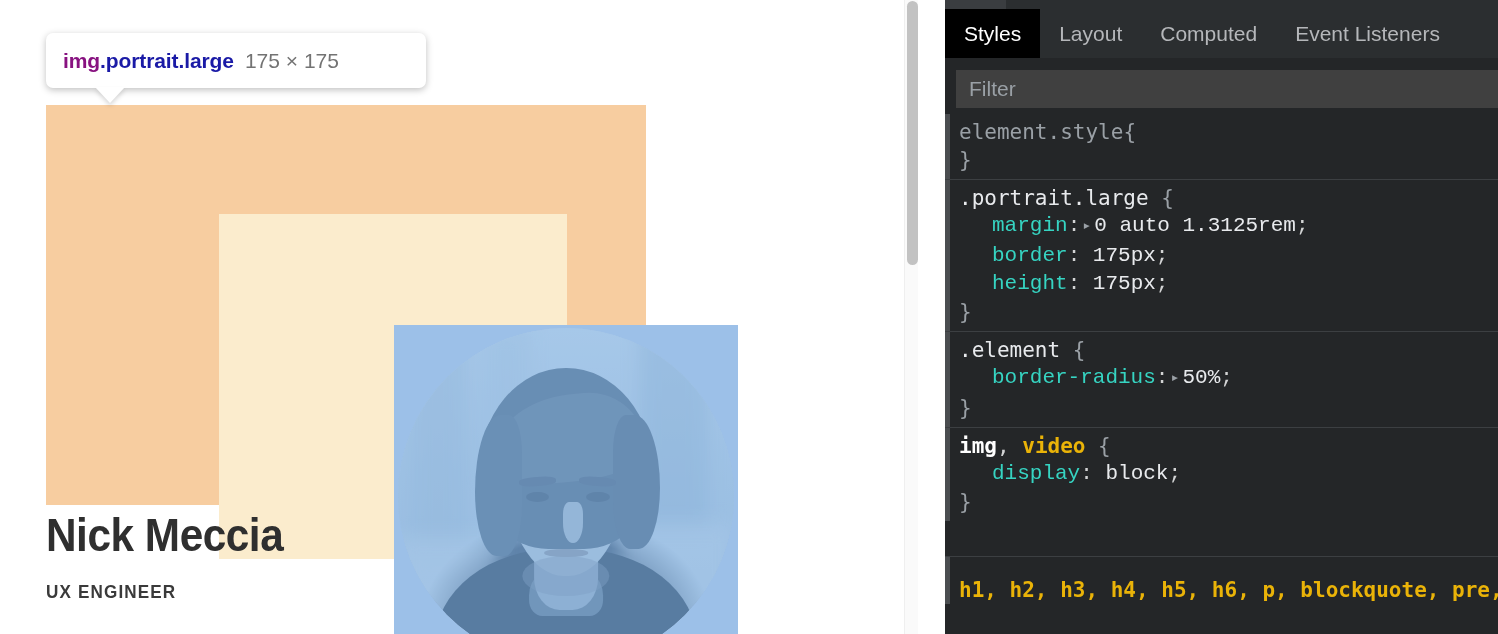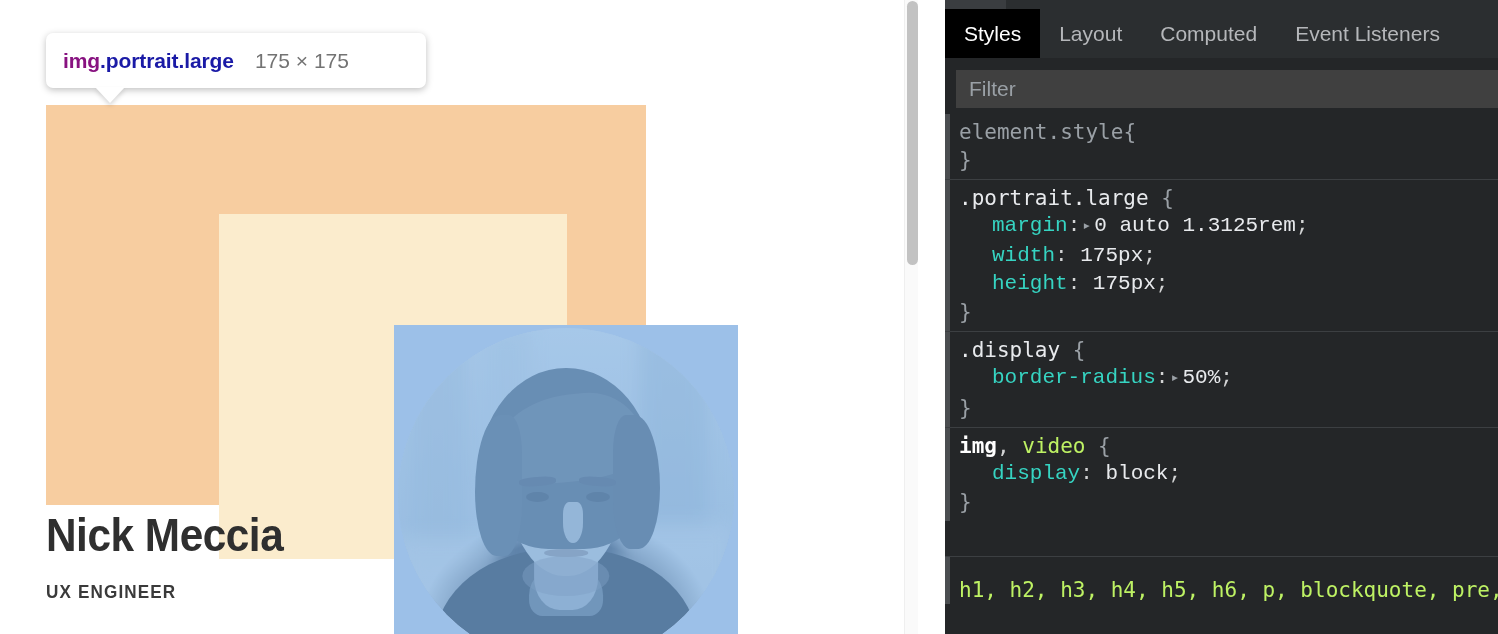--- a/index.html
+++ b/index.html
@@ -177,21 +177,21 @@
     position: absolute;
     left: 95px; top: 87px;
     width: 0; height: 0;
     border-left: 15px solid transparent;
     border-right: 15px solid transparent;
     border-top: 16px solid #ffffff;
     filter: drop-shadow(0 3px 2px rgba(0,0,0,.15));
   }
   .tt-tag { color: #881280; font-weight: bold; font-size: 21px; letter-spacing: -.1px; }
   .tt-cls { color: #1a1aa6; font-weight: bold; font-size: 21px; letter-spacing: -.1px; }
-  .tt-dim { color: #737373; font-size: 21px; margin-left: 21px; font-weight: normal; }
+  .tt-dim { color: #737373; font-size: 21px; margin-left: 11px; font-weight: normal; }
 
   
   .name {
     position: absolute;
     left: 46px; top: 512px;
     font-family: "Liberation Sans Narrow", "Liberation Sans", sans-serif;
     font-weight: bold;
     font-size: 46px;
     letter-spacing: -.5px;
     color: #2f2f2f;
@@ -305,21 +305,21 @@
   .rule-line {
     font-size: 21px;
     line-height: 28px;
     color: #d3d4d5;
     padding-left: 14px;
     white-space: nowrap;
   }
   .rule-line.indent { padding-left: 47px; font-family: Liberation Mono, monospace; }
   .sel { color: #e8eaed; }
   .sel.dim { color: #9aa0a6; }
-  .sel.inactive { color: #bef264; }
+  .sel.inactive { color: #eab308; font-weight: bold; }
   .sel.bold { font-weight: bold; color: #ffffff; }
   .brace { color: #9aa0a6; }
   .prop { color: #36d4c2; }
   .val { color: #e8eaed; }
   .punct { color: #d3d4d5; }
   .arrow {
     display: inline-block;
     color: #9aa0a6;
     font-size: 15px;
     margin: 0 3px 0 2px;
@@ -427,33 +427,33 @@
       </div>
 
       <div class="rule">
         <div class="rule-line">
           <span class="sel">.portrait.large</span> <span class="brace">{</span>
         </div>
         <div class="rule-line indent">
           <span class="prop">margin</span><span class="punct">:</span><span class="arrow">▸</span><span class="val">0 auto 1.3125rem</span><span class="punct">;</span>
         </div>
         <div class="rule-line indent">
-          <span class="prop">width</span><span class="punct">: </span><span class="val">175px</span><span class="punct">;</span>
+          <span class="prop">border</span><span class="punct">: </span><span class="val">175px</span><span class="punct">;</span>
         </div>
         <div class="rule-line indent">
           <span class="prop">height</span><span class="punct">: </span><span class="val">175px</span><span class="punct">;</span>
         </div>
         <div class="rule-line">
           <span class="brace">}</span>
         </div>
       </div>
 
       <div class="rule">
         <div class="rule-line">
-          <span class="sel">.display</span> <span class="brace">{</span>
+          <span class="sel">.element</span> <span class="brace">{</span>
         </div>
         <div class="rule-line indent">
           <span class="prop">border-radius</span><span class="punct">:</span><span class="arrow">▸</span><span class="val">50%</span><span class="punct">;</span>
         </div>
         <div class="rule-line">
           <span class="brace">}</span>
         </div>
       </div>
 
       <div class="rule">

